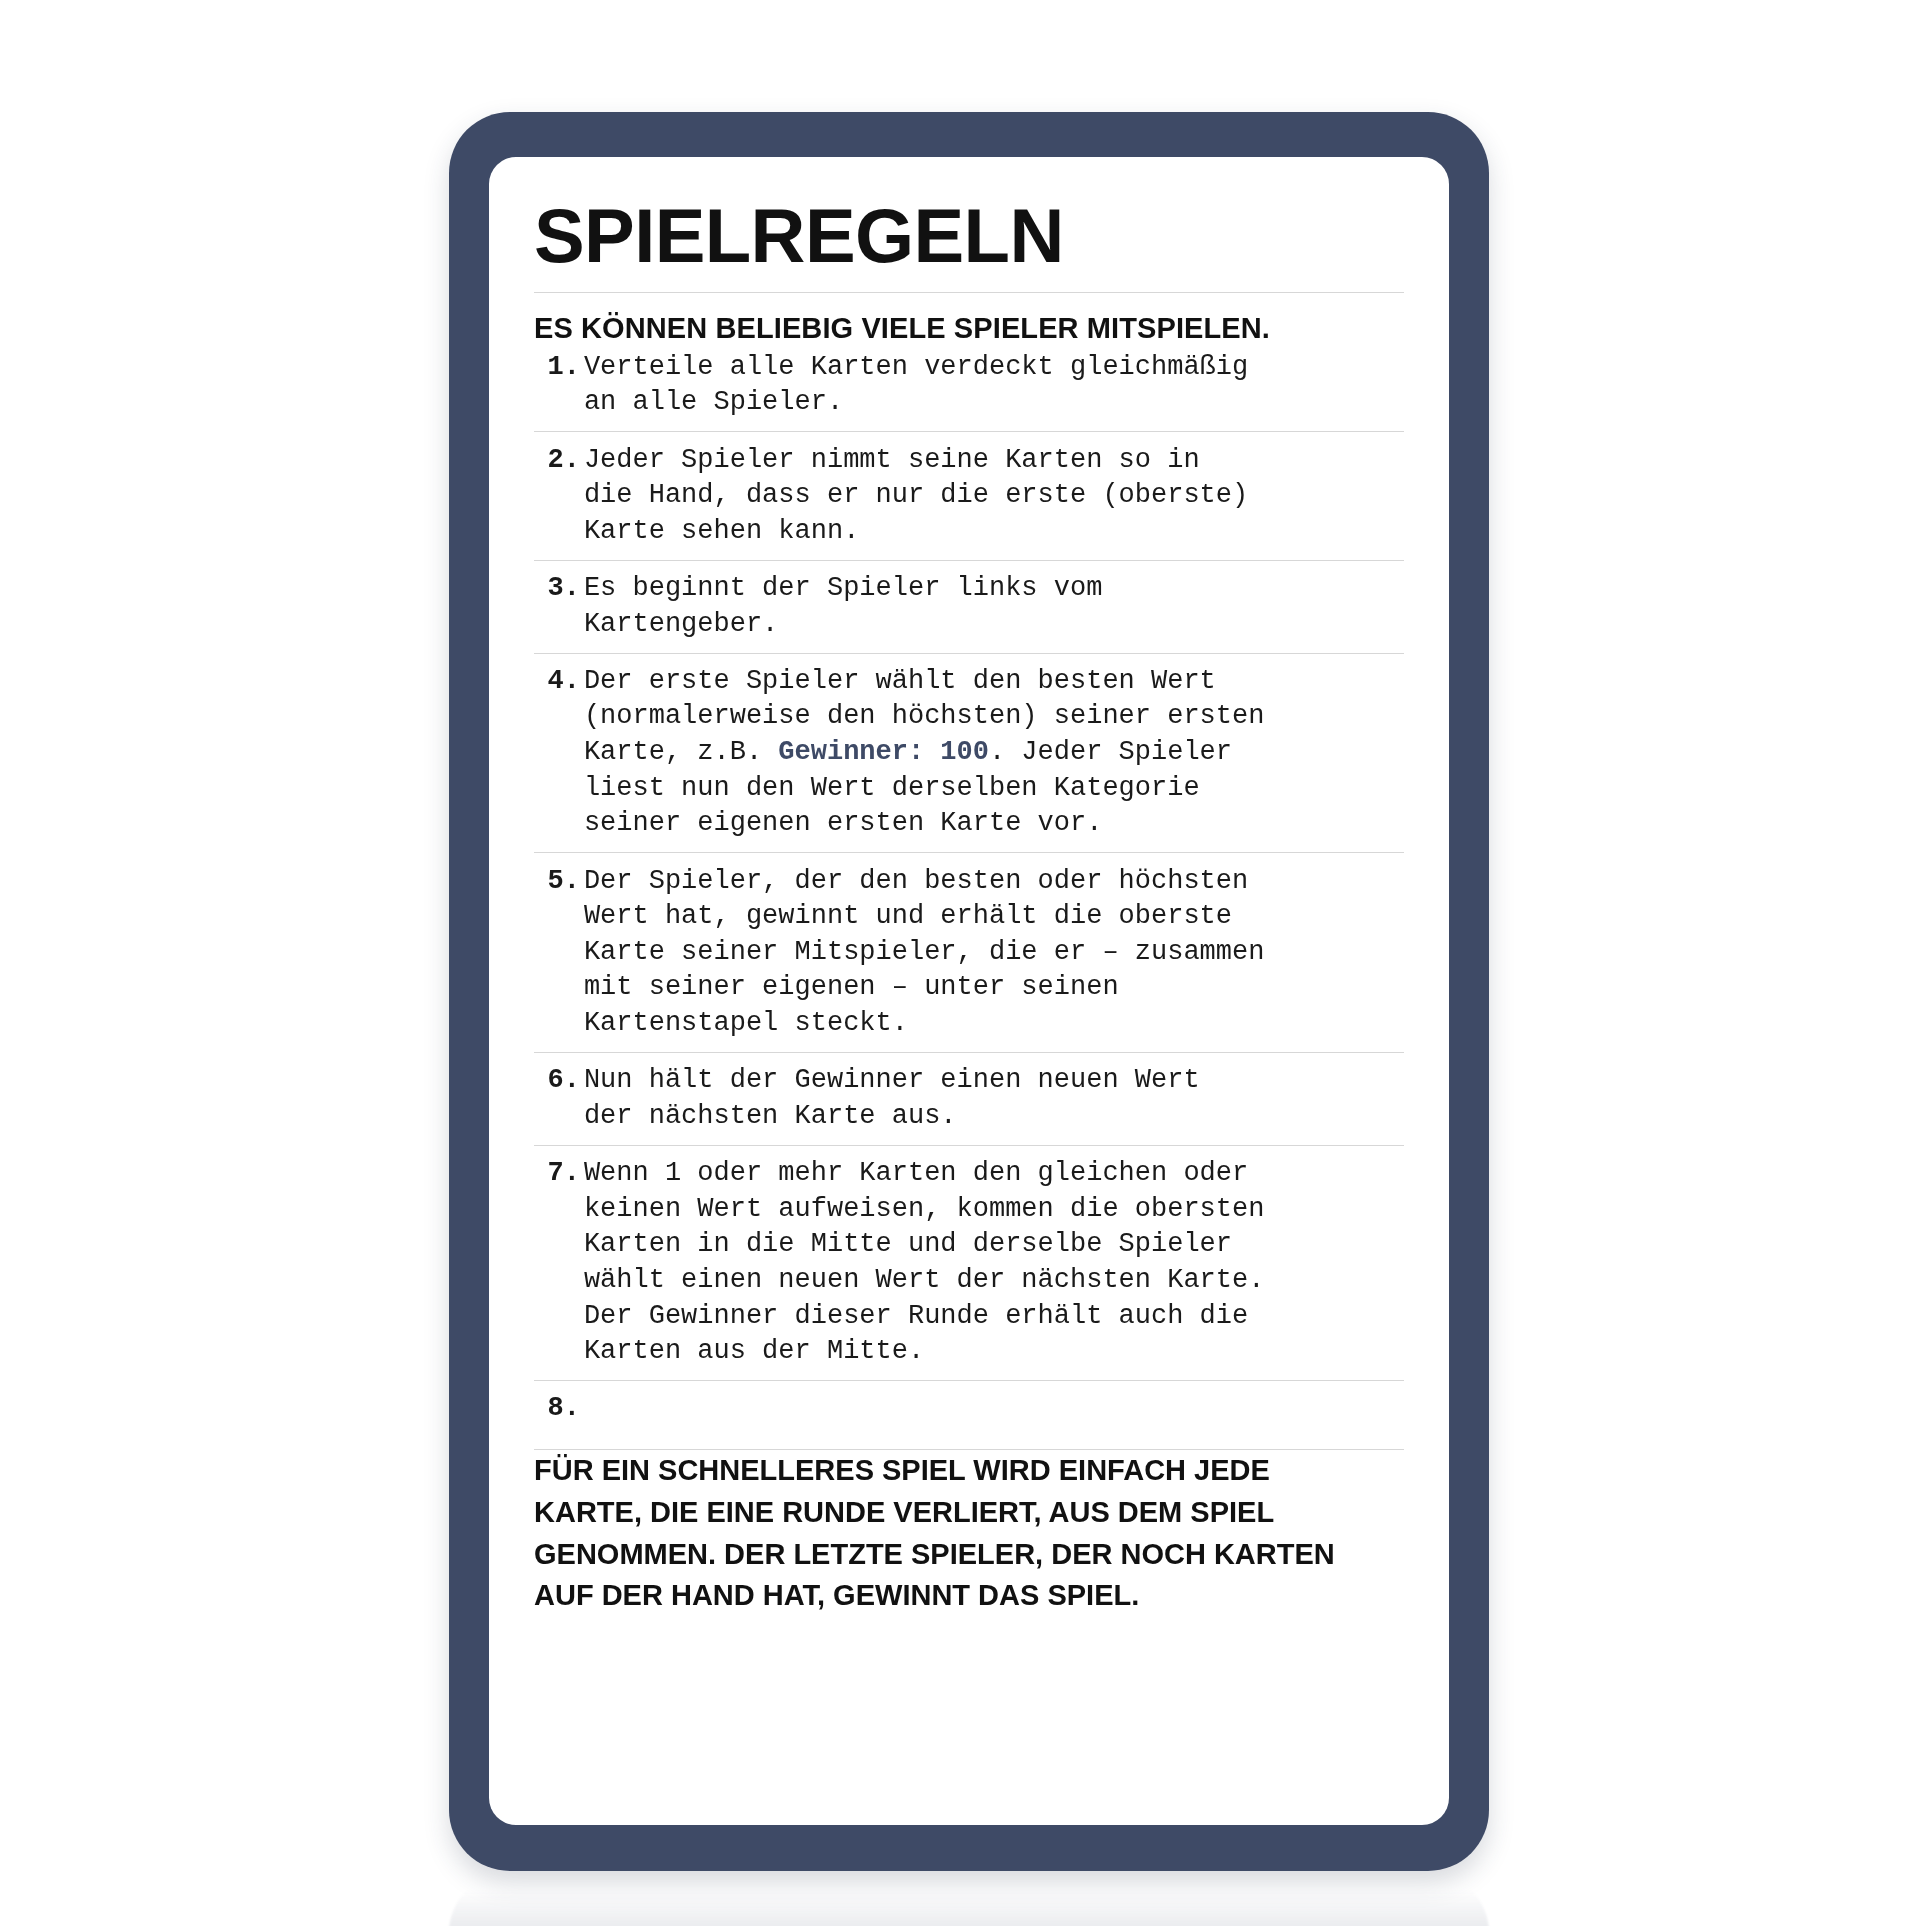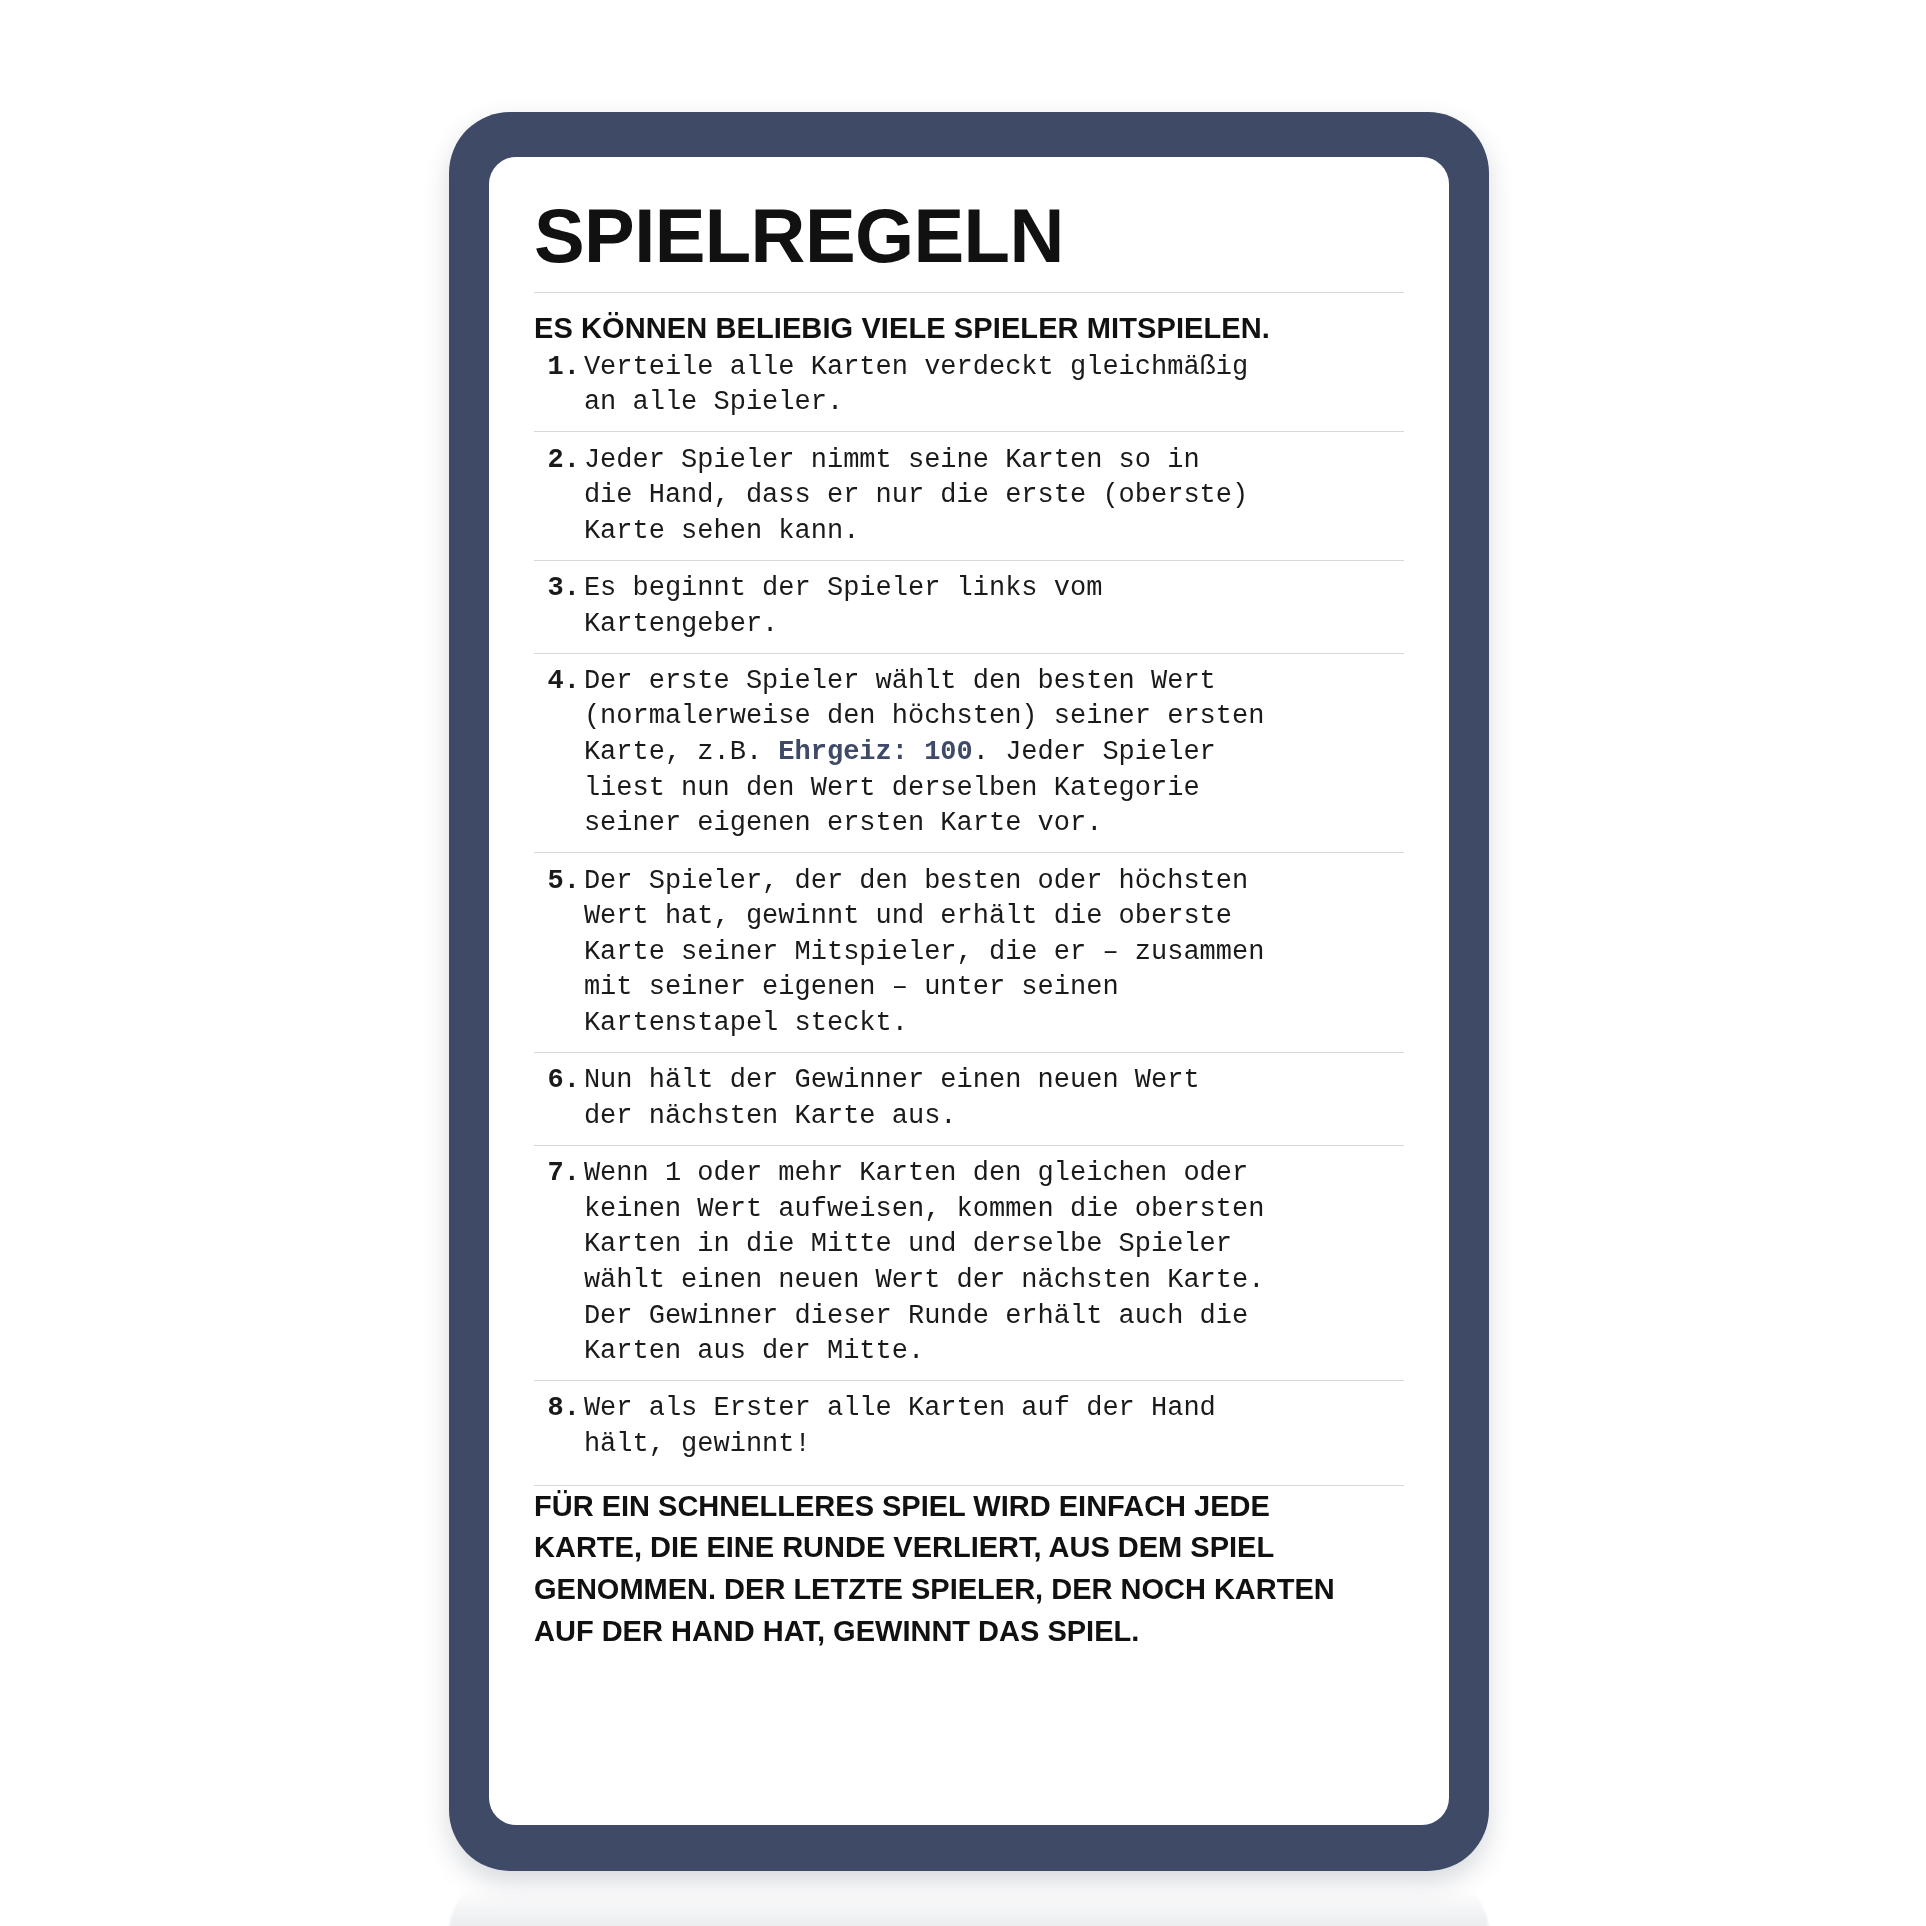--- a/index.html
+++ b/index.html
@@ -170,21 +170,21 @@
           </li>
           <li class="rule-item">
             <span class="rule-num">3.</span>
             <span class="rule-text"><span>Es beginnt der Spieler links vom
 Kartengeber.</span></span>
           </li>
           <li class="rule-item">
             <span class="rule-num">4.</span>
             <span class="rule-text"><span>Der erste Spieler wählt den besten Wert
 (normalerweise den höchsten) seiner ersten
-Karte, z.B. </span><span class="highlight">Ehrgeiz: 100</span><span>. Jeder Spieler
+Karte, z.B. </span><span class="highlight">Gewinner: 100</span><span>. Jeder Spieler
 liest nun den Wert derselben Kategorie
 seiner eigenen ersten Karte vor.</span></span>
           </li>
           <li class="rule-item">
             <span class="rule-num">5.</span>
             <span class="rule-text"><span>Der Spieler, der den besten oder höchsten
 Wert hat, gewinnt und erhält die oberste
 Karte seiner Mitspieler, die er – zusammen
 mit seiner eigenen – unter seinen
 Kartenstapel steckt.</span></span>
@@ -198,22 +198,20 @@
             <span class="rule-num">7.</span>
             <span class="rule-text"><span>Wenn 1 oder mehr Karten den gleichen oder
 keinen Wert aufweisen, kommen die obersten
 Karten in die Mitte und derselbe Spieler
 wählt einen neuen Wert der nächsten Karte.
 Der Gewinner dieser Runde erhält auch die
 Karten aus der Mitte.</span></span>
           </li>
           <li class="rule-item">
             <span class="rule-num">8.</span>
-            <span class="rule-text"><span>Wer als Erster alle Karten auf der Hand
-hält, gewinnt!</span></span>
           </li>
         </ul>
 
       <div class="footer-note">FÜR EIN SCHNELLERES SPIEL WIRD EINFACH JEDE
 KARTE, DIE EINE RUNDE VERLIERT, AUS DEM SPIEL
 GENOMMEN. DER LETZTE SPIELER, DER NOCH KARTEN
 AUF DER HAND HAT, GEWINNT DAS SPIEL.</div>
 
     </div>
   </div>

